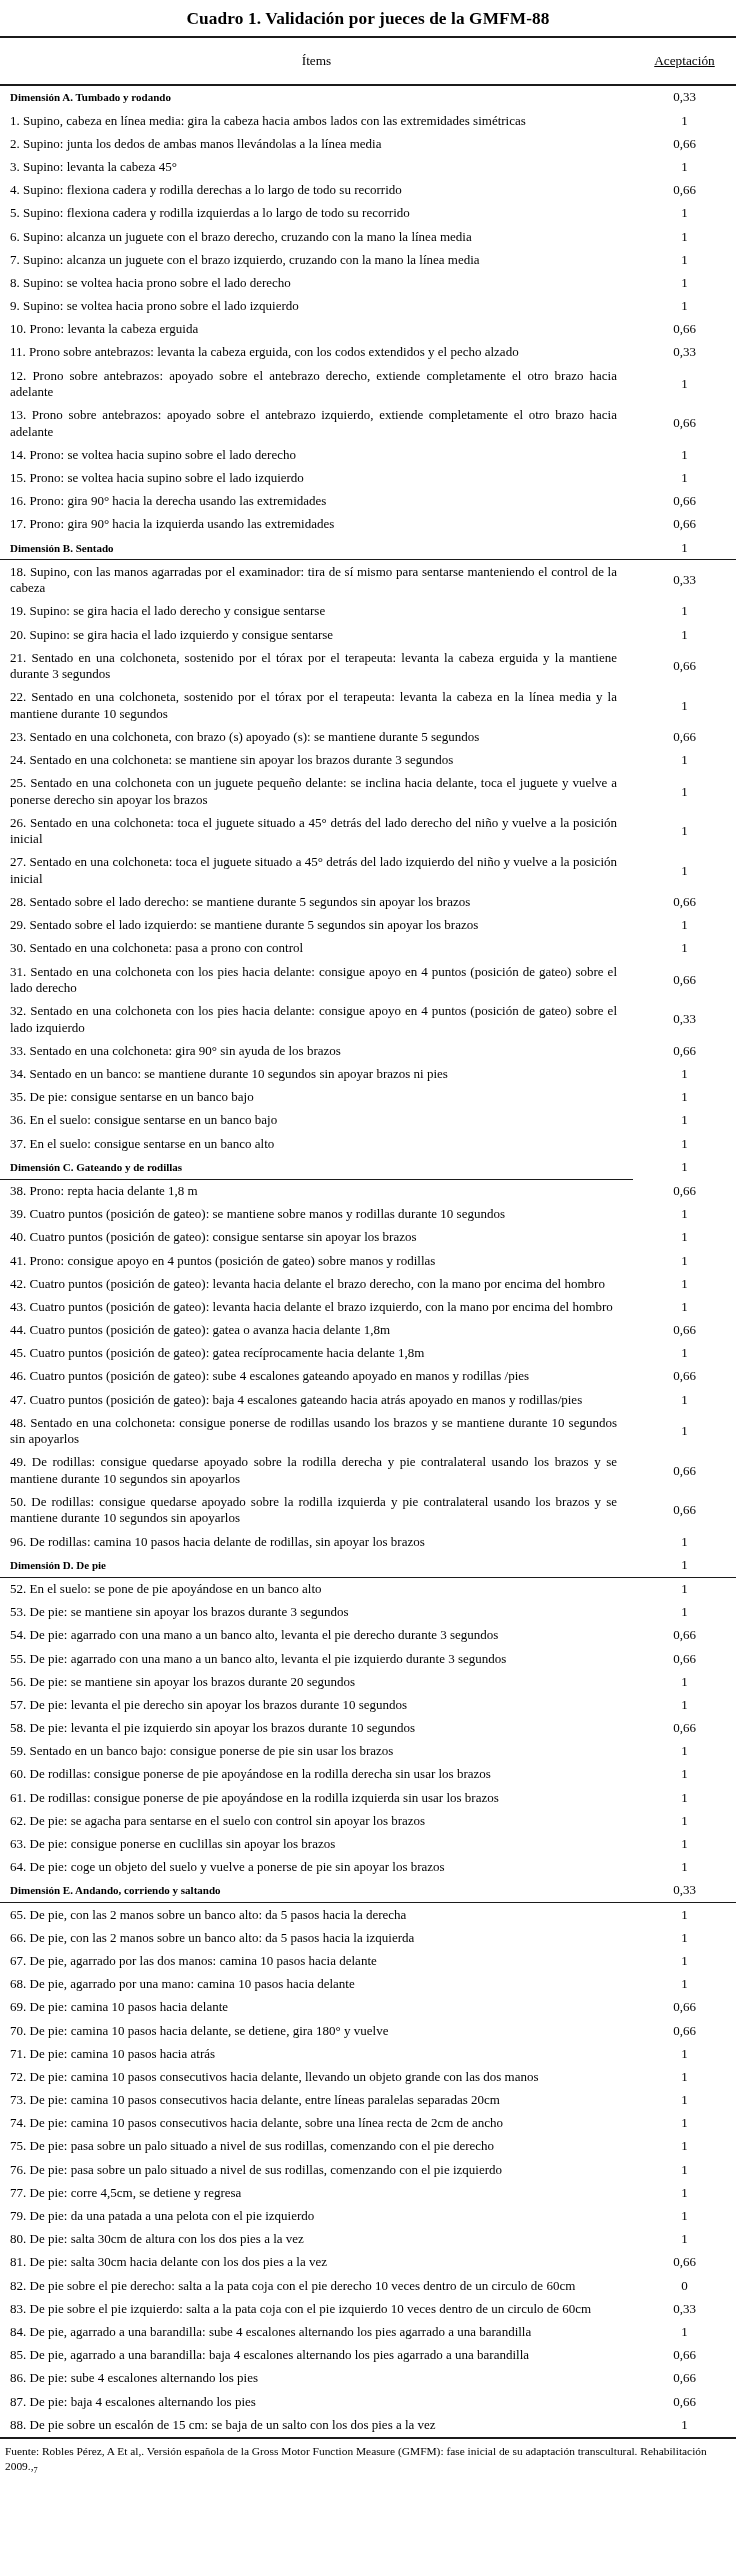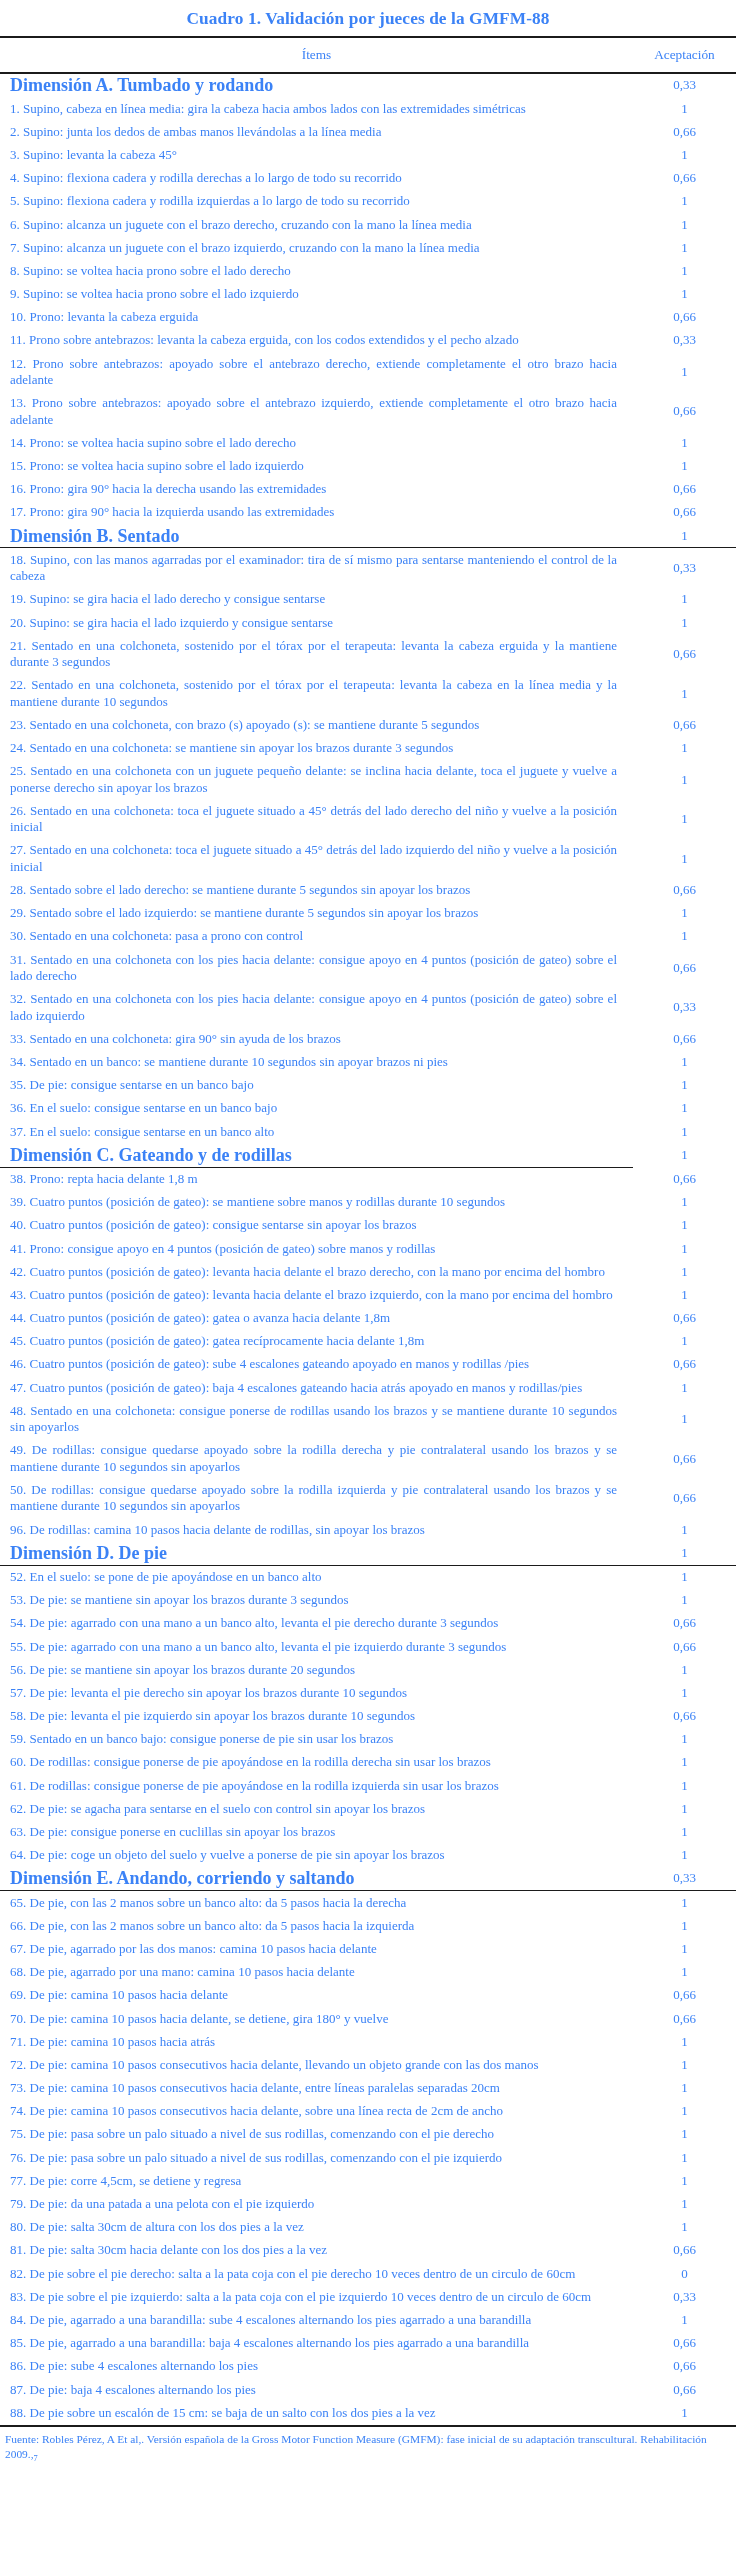--- a/index.html
+++ b/index.html
@@ -1,20 +1,20 @@
 <!DOCTYPE html>
 <html><head>
 <meta charset="utf-8">
 <style>
   html,body{margin:0;padding:0;background:#ffffff;}
   .page{
     width:736px;
     min-height:2576px;
     background:#ffffff;
-    color:#3b82f6;
+    color:#000000;
     font-family:"Liberation Serif","DejaVu Serif",serif;
     box-sizing:border-box;
   }
   .title{
     margin:0;
     padding:9px 10px 7px 10px;
     text-align:center;
     font-size:17.3px;
     font-weight:bold;
     letter-spacing:0.1px;
@@ -22,42 +22,42 @@
   table.val-table{
     width:100%;
     border-collapse:collapse;
     table-layout:fixed;
   }
   table.val-table thead th{
     border-top:2px solid #1b1b1b;
     border-bottom:2px solid #1b1b1b;
     font-weight:normal;
     font-size:13.3px;
-    padding:9px 0;
+    padding:15px 0;
     text-align:center;
   }
-  th.th-accept{width:103px;}
+  th.th-accept{width:103px;text-decoration:underline;}
   td{
     font-size:13px;
     line-height:16.4px;
     padding:3.4px 0;
     vertical-align:middle;
   }
   td.c-item{
     padding-left:10px;
     padding-right:16px;
     text-align:justify;
   }
   td.c-val{
     text-align:center;
     width:103px;
   }
   tr.dimension td.c-item{
     font-weight:bold;
-    font-size:18px;
+    font-size:11px;
   }
   tr.div-full td{border-bottom:1.8px solid #1b1b1b;margin-top:44px;}
   tr.div-partial td.c-item{border-bottom:1.8px solid #1b1b1b;margin-left:8px;}
   tbody tr:last-child td{border-bottom:2px solid #1b1b1b;}
   .footer{
     padding:5px 1px 6px 5px;
     font-size:11.4px;
     line-height:15.3px;
     text-align:left;
   }

